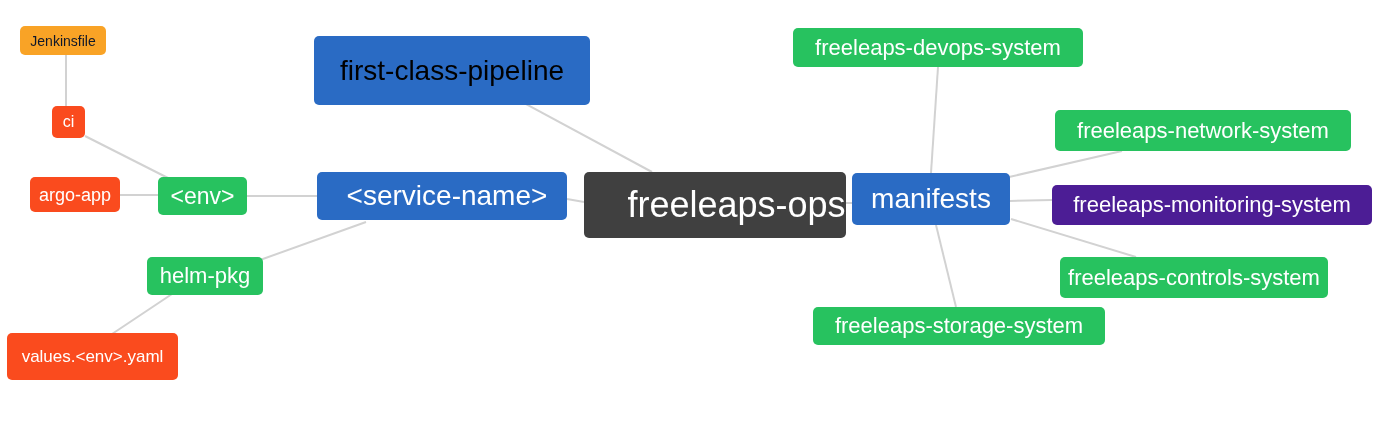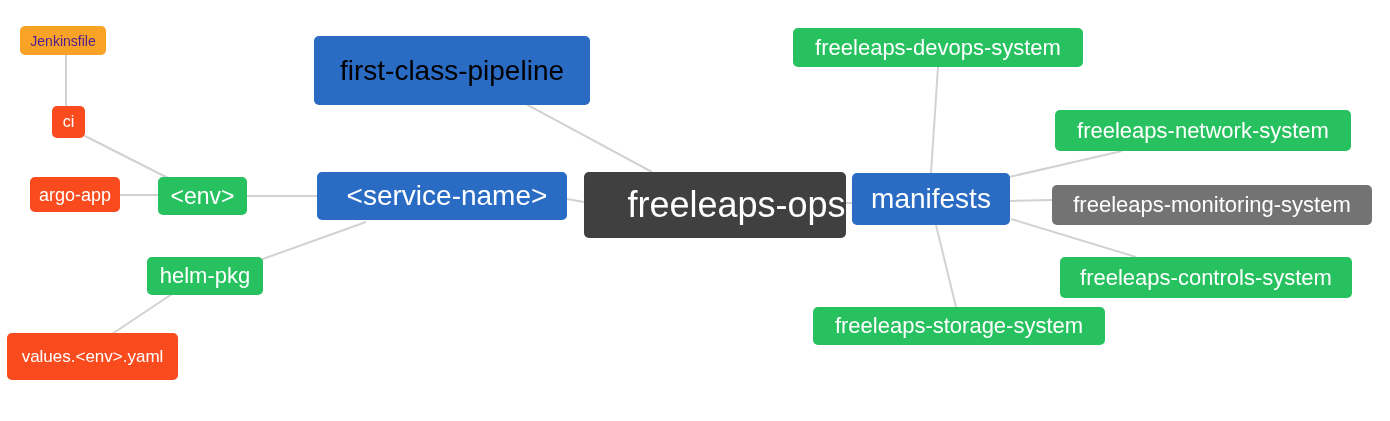--- a/index.html
+++ b/index.html
@@ -51,28 +51,28 @@
       <line x1="500" y1="90" x2="652" y2="172" stroke="#d2d2d2" stroke-width="2"></line>
       <line x1="567" y1="199" x2="584" y2="202" stroke="#d2d2d2" stroke-width="2"></line>
       <line x1="846" y1="203" x2="852" y2="203" stroke="#d2d2d2" stroke-width="2"></line>
       <line x1="938" y1="67" x2="931" y2="173" stroke="#d2d2d2" stroke-width="2"></line>
       <line x1="1009" y1="177" x2="1122" y2="151" stroke="#d2d2d2" stroke-width="2"></line>
       <line x1="1010" y1="201" x2="1052" y2="200" stroke="#d2d2d2" stroke-width="2"></line>
       <line x1="1011" y1="219" x2="1136" y2="257" stroke="#d2d2d2" stroke-width="2"></line>
       <line x1="936" y1="225" x2="956" y2="307" stroke="#d2d2d2" stroke-width="2"></line>
     </svg>
 
-<div class="node" style="left: 20px; top: 26px; width: 86px; height: 29px; background: rgb(249, 163, 38); color: #4c1d95; font-size: 14px;">Jenkinsfile</div>
+<div class="node" style="left: 20px; top: 26px; width: 86px; height: 29px; background: rgb(249, 163, 38); color: #0f172a; font-size: 14px;">Jenkinsfile</div>
     <div class="node" style="left: 52px; top: 106px; width: 33px; height: 32px; background: rgb(250, 75, 30); color: rgb(255, 255, 255); font-size: 16px;">ci</div>
     <div class="node" style="left: 30px; top: 177px; width: 90px; height: 35px; background: rgb(250, 75, 30); color: rgb(255, 255, 255); font-size: 18px;">argo-app</div>
     <div class="node" style="left: 158px; top: 177px; width: 89px; height: 38px; background: rgb(39, 194, 95); color: rgb(255, 255, 255); font-size: 23px;">&lt;env&gt;</div>
     <div class="node" style="left: 147px; top: 257px; width: 116px; height: 38px; background: rgb(39, 194, 95); color: rgb(255, 255, 255); font-size: 22px;">helm-pkg</div>
     <div class="node" style="left: 7px; top: 333px; width: 171px; height: 47px; background: rgb(250, 75, 30); color: rgb(255, 255, 255); font-size: 17px;">values.&lt;env&gt;.yaml</div>
     <div class="node" style="left: 314px; top: 36px; width: 276px; height: 69px; background: rgb(42, 107, 196); color: #000000; font-size: 28px;">first-class-pipeline</div>
     <div class="node" style="left: 317px; top: 172px; width: 250px; height: 48px; background: rgb(42, 107, 196); color: rgb(255, 255, 255); font-size: 28px; padding-left: 10px;">&lt;service-name&gt;</div>
     <div class="node" style="left: 584px; top: 172px; width: 262px; height: 66px; background: #404040; color: rgb(255, 255, 255); font-size: 36px; padding-left: 43px;">freeleaps-ops</div>
     <div class="node" style="left: 852px; top: 173px; width: 158px; height: 52px; background: rgb(42, 107, 196); color: rgb(255, 255, 255); font-size: 28px;">manifests</div>
     <div class="node" style="left: 793px; top: 28px; width: 290px; height: 39px; background: rgb(39, 194, 95); color: rgb(255, 255, 255); font-size: 22px;">freeleaps-devops-system</div>
     <div class="node" style="left: 1055px; top: 110px; width: 296px; height: 41px; background: rgb(39, 194, 95); color: rgb(255, 255, 255); font-size: 22px;">freeleaps-network-system</div>
-    <div class="node" style="left: 1052px; top: 185px; width: 320px; height: 40px; background: #737373; color: rgb(255, 255, 255); font-size: 22px;">freeleaps-monitoring-system</div>
-    <div class="node" style="left: 1060px; top: 257px; width: 292px; height: 41px; background: rgb(39, 194, 95); color: rgb(255, 255, 255); font-size: 22px;">freeleaps-controls-system</div>
+    <div class="node" style="left: 1052px; top: 185px; width: 320px; height: 40px; background: #4c1d95; color: rgb(255, 255, 255); font-size: 22px;">freeleaps-monitoring-system</div>
+    <div class="node" style="left: 1060px; top: 257px; width: 268px; height: 41px; background: rgb(39, 194, 95); color: rgb(255, 255, 255); font-size: 22px;">freeleaps-controls-system</div>
     <div class="node" style="left: 813px; top: 307px; width: 292px; height: 38px; background: rgb(39, 194, 95); color: rgb(255, 255, 255); font-size: 22px;">freeleaps-storage-system</div>
   </div>
 
 </body></html>

